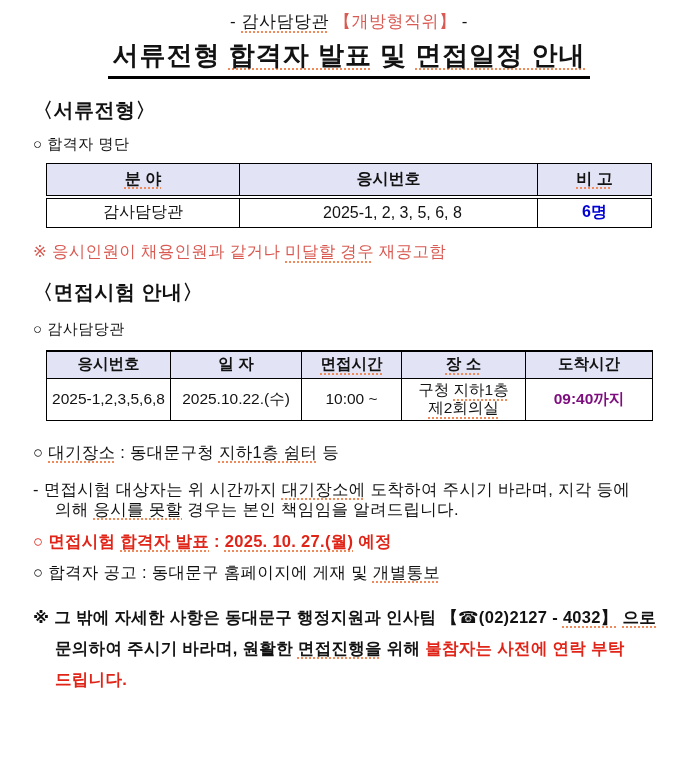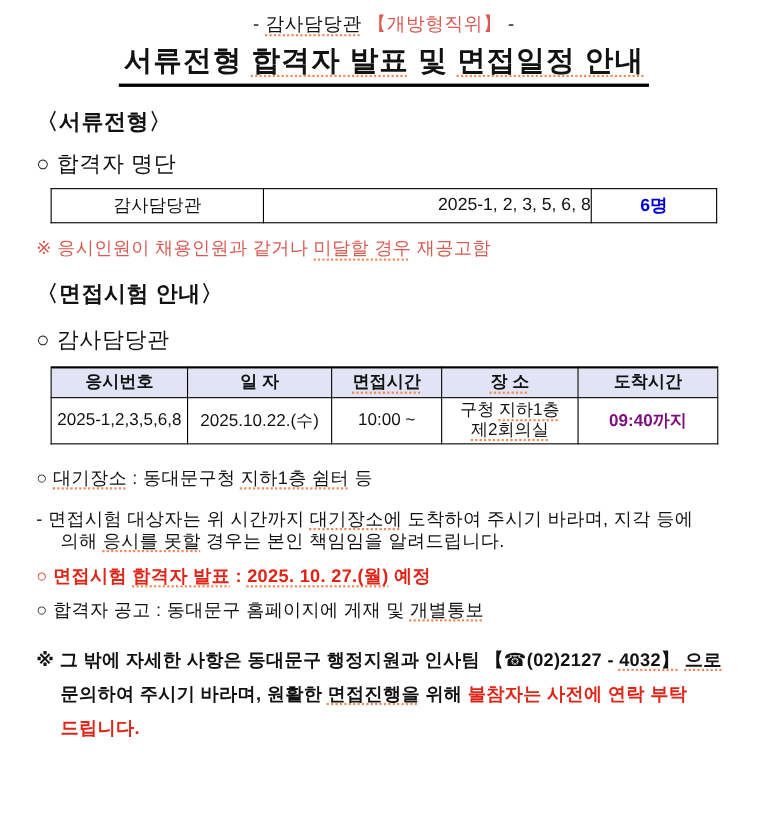--- a/index.html
+++ b/index.html
@@ -16,21 +16,21 @@
   .page{padding:10px 31px 0 33px}
 
   .subtitle{text-align:center;font-size:17px;font-weight:400;letter-spacing:.5px}
   .title-wrap{text-align:center;margin-top:5px}
   .title{
     display:inline-block;font-size:26px;font-weight:800;letter-spacing:1px;
     border-bottom:3px solid #000;padding:0 4px 3px 4px;
   }
 
   h2.sec{font-size:20px;font-weight:800;margin:18px 0 0 0;letter-spacing:.5px}
-  .label-line{font-size:20px;margin-top:11px;letter-spacing:.5px}
+  .label-line{font-size:15px;margin-top:11px;letter-spacing:.5px}
 
   table{border-collapse:collapse;table-layout:fixed;margin:9px 0 0 13px}
   th,td{border:1.5px solid #000;text-align:center;padding:0;overflow:hidden;white-space:nowrap}
   th{background:var(--header_bg);font-weight:700}
 
   .t1{width:605px}
   .t1 th{height:33px;font-size:16px;border-bottom:4px double #000}
   .t1 td{height:31px;font-size:16px}
 
   .t2{width:606px;border-top:2.5px solid #000;margin-top:11px}
@@ -71,23 +71,28 @@
 
   <div class="label-line">○ 합격자 명단</div>
 
   <table class="t1">
     <colgroup>
         <col style="width:193px">
         <col style="width:298px">
         <col style="width:114px">
       </colgroup>
     <tbody>
+        <tr>
+      <th><span class="sq">분    야</span></th>
+      <th><span>응시번호</span></th>
+      <th><span class="sq">비 고</span></th>
+    </tr>
     <tr>
       <td>감사담당관</td>
-      <td style="text-align:right;padding-left:8px">2025-1, 2, 3, 5, 6, 8</td>
+      <td style="text-align:center;padding-left:8px">2025-1, 2, 3, 5, 6, 8</td>
       <td class="blue">6명</td>
     </tr>
   </tbody>
     </table>
 
   <div class="line notice"><span>※ 응시인원이 채용인원과 같거나 </span><span class="sq">미달할 경우</span><span> 재공고함</span></div>
 
   <h2 class="sec">〈면접시험 안내〉</h2>
 
   <div class="label-line" style="margin-top:14px">○ 감사담당관</div>

